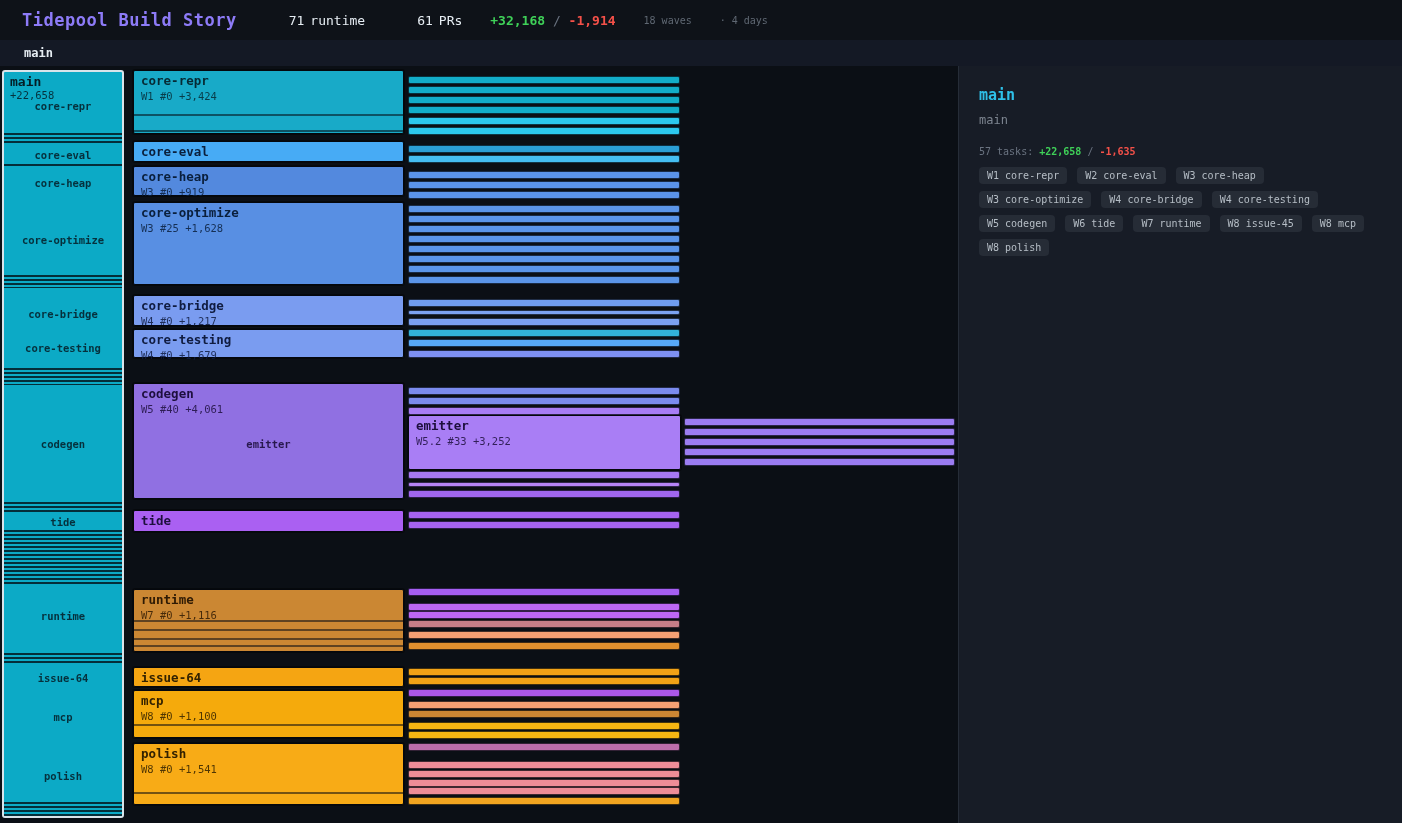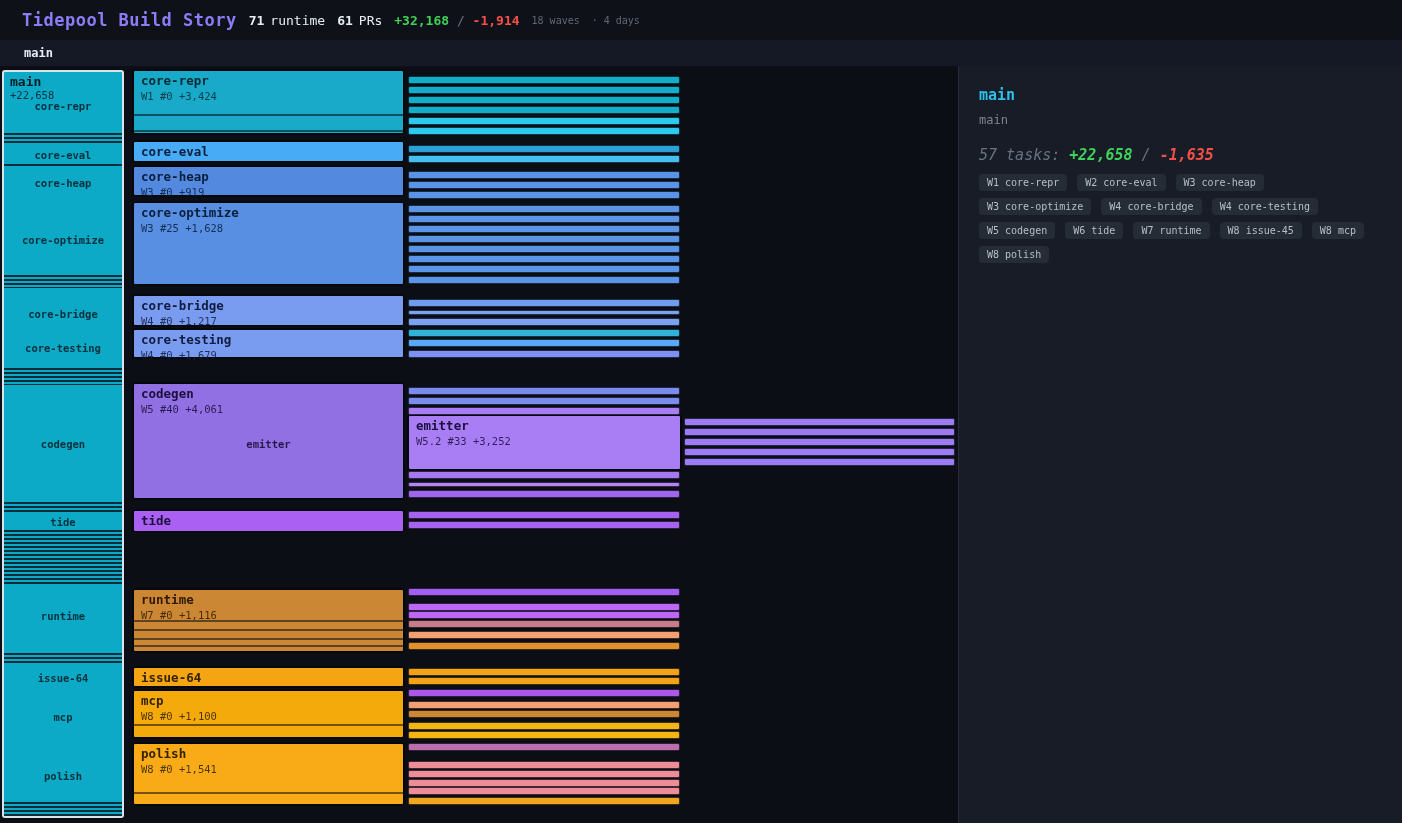--- a/index.html
+++ b/index.html
@@ -2,24 +2,24 @@
 <html><head>
 <meta charset="utf-8">
 <style>
   * { margin:0; padding:0; box-sizing:border-box; }
   html,body { background:#0d1117; }
   body { font-family:"DejaVu Sans Mono","Liberation Mono",monospace; }
   .app { position:relative; width:1402px; height:823px; background:#0b0f15; overflow:hidden; }
 
   
   .hdr { position:absolute; top:0; left:0; width:1402px; height:40px; background:#0e1218;
-         display:flex; align-items:center; padding-left:22px; gap:12px; z-index:5; }
+         display:flex; align-items:center; padding-left:22px; gap:28px; z-index:5; }
   .hdr .title { color:#8d7bf7; font-weight:bold; font-size:17px; letter-spacing:.5px; }
   .hdr .stat { color:#e6edf3; font-size:13px; }
-  .hdr .stat b { font-weight:bold; margin-right:6px; }
+  .hdr .stat b { font-weight:normal; margin-right:6px;margin-left:24px; }
   .add { color:#3fd158; font-weight:bold; }
   .del { color:#f55149; font-weight:bold; }
   .slash { color:#6a7380; font-weight:normal; }
   .muted { color:#5f6873; font-size:10px; }
 
   
   .tabbar { position:absolute; top:40px; left:0; width:1402px; height:26px; background:#141925;
             display:flex; align-items:center; padding-left:24px; z-index:5; }
   .tab { color:#e6edf3; font-size:12px; font-weight:bold; cursor:pointer; }
 
@@ -39,21 +39,21 @@
   .blk .hline { position:absolute; left:0; right:0; height:2px; background:rgba(5,10,18,.55); }
   .blk .innerlbl { position:absolute; left:0; right:0; text-align:center; font-size:10.5px; font-weight:bold; opacity:.9; }
 
   .stripe { position:absolute; border:1px solid rgba(4,8,14,.75); border-radius:2px; }
 
   
   .panel { position:absolute; top:66px; left:958px; width:444px; height:757px; background:#171c26;
            border-left:1px solid #262d38; padding:20px 20px 0 20px; z-index:4; }
   .p-title { color:#2ec0e8; font-size:15px; font-weight:bold; }
   .p-sub { color:#7d8590; font-size:12px; margin-top:9px; }
-  .p-tasks { font-size:15px; margin-top:19px;font-style:italic; }
+  .p-tasks { font-size:10px; margin-top:19px; }
   .p-tasks .lab { color:#6a7380; }
   .p-contains { color:#e6edf3; font-size:12.5px; font-weight:bold; margin-top:21px; }
   .chips { margin-top:10px; display:flex; flex-wrap:wrap; gap:7px 10px; max-width:404px; }
   .chip { background:#262c36; color:#b6bec6; font-size:10px; padding:3px 8px; border-radius:4px;
           white-space:nowrap; cursor:pointer; }
 </style>
 </head>
 <body>
 
 <div class="app">

